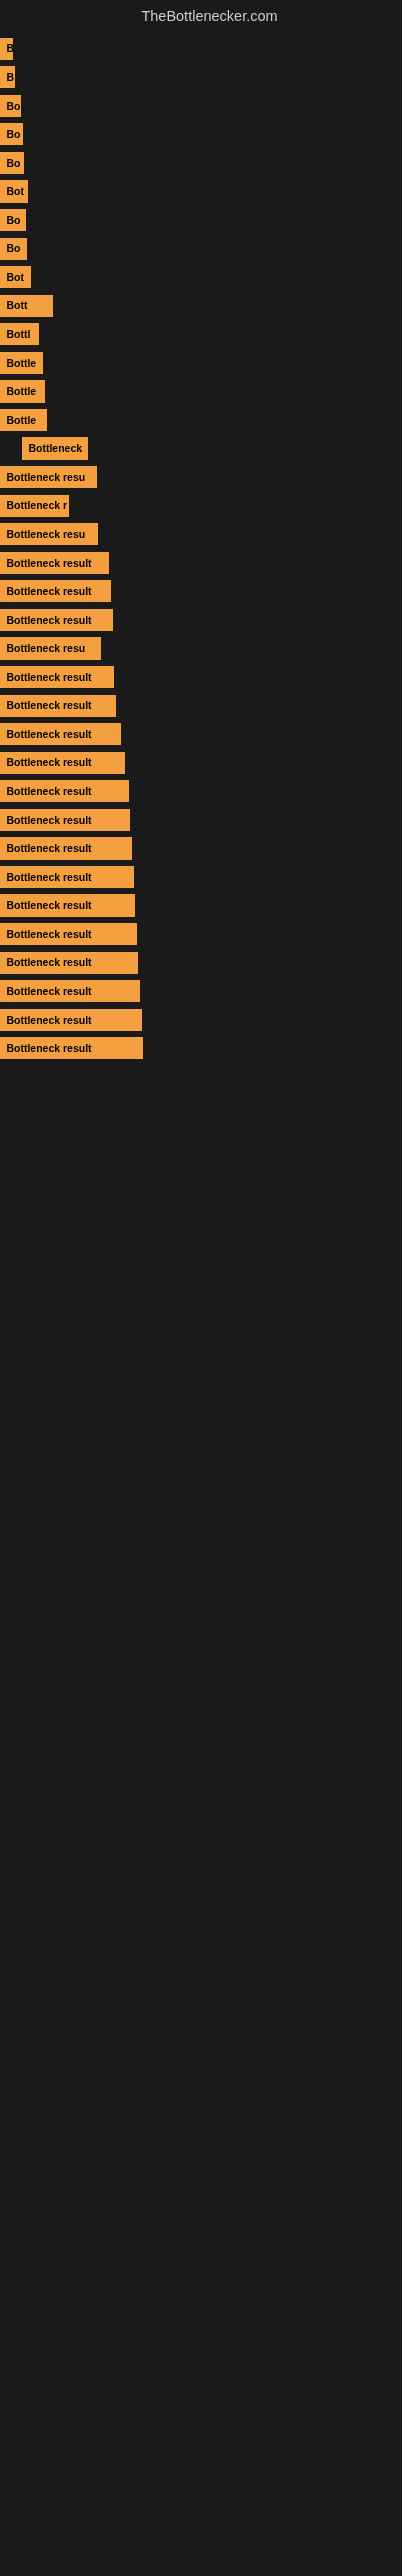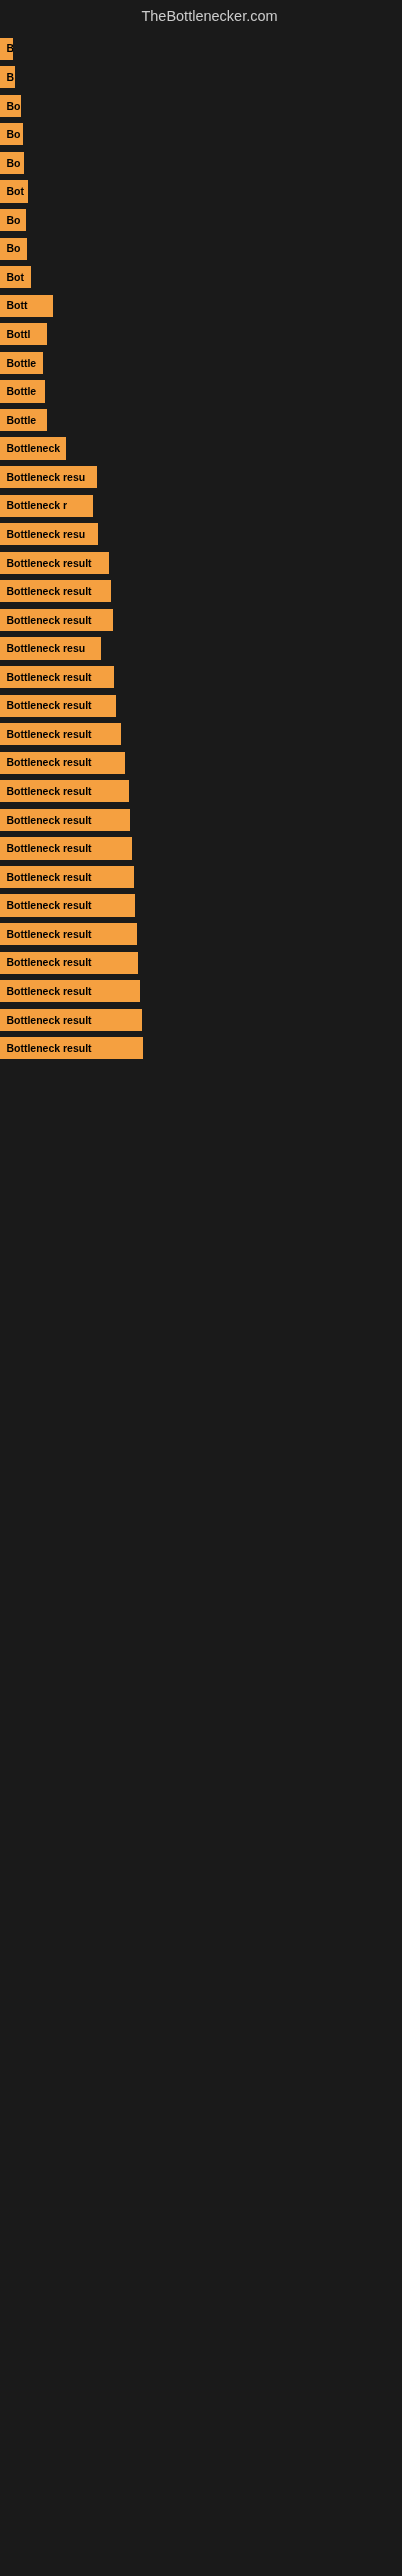--- a/index.html
+++ b/index.html
@@ -74,39 +74,39 @@
     <div class="item-row">
       <span class="item-label" style="width: 27px;">Bo</span>
     </div>
     <div class="item-row">
       <span class="item-label" style="width: 31px;">Bot</span>
     </div>
     <div class="item-row">
       <span class="item-label" style="width: 53px;">Bott</span>
     </div>
     <div class="item-row">
-      <span class="item-label" style="width: 47px;">Bottl</span>
+      <span class="item-label" style="width: 39px;">Bottl</span>
     </div>
     <div class="item-row">
       <span class="item-label" style="width: 43px;">Bottle</span>
     </div>
     <div class="item-row">
       <span class="item-label" style="width: 45px;">Bottle</span>
     </div>
     <div class="item-row">
       <span class="item-label" style="width: 47px;">Bottle</span>
     </div>
     <div class="item-row">
-      <span class="item-label" style="width: 66px;">Bottleneck</span>
+      <span class="item-label" style="width: 66px; margin-left: 22px;">Bottleneck</span>
     </div>
     <div class="item-row">
       <span class="item-label" style="width: 97px;">Bottleneck resu</span>
     </div>
     <div class="item-row">
-      <span class="item-label" style="width: 93px;">Bottleneck r</span>
+      <span class="item-label" style="width: 69px;">Bottleneck r</span>
     </div>
     <div class="item-row">
       <span class="item-label" style="width: 98px;">Bottleneck resu</span>
     </div>
     <div class="item-row">
       <span class="item-label" style="width: 109px;">Bottleneck result</span>
     </div>
     <div class="item-row">
       <span class="item-label" style="width: 111px;">Bottleneck result</span>
     </div>

